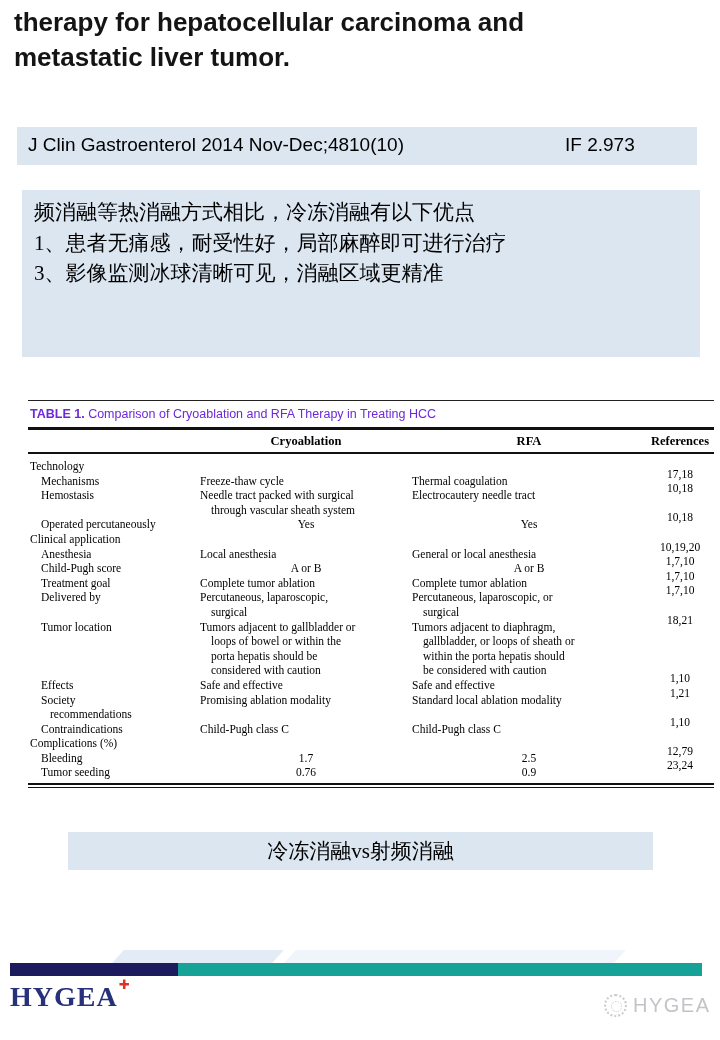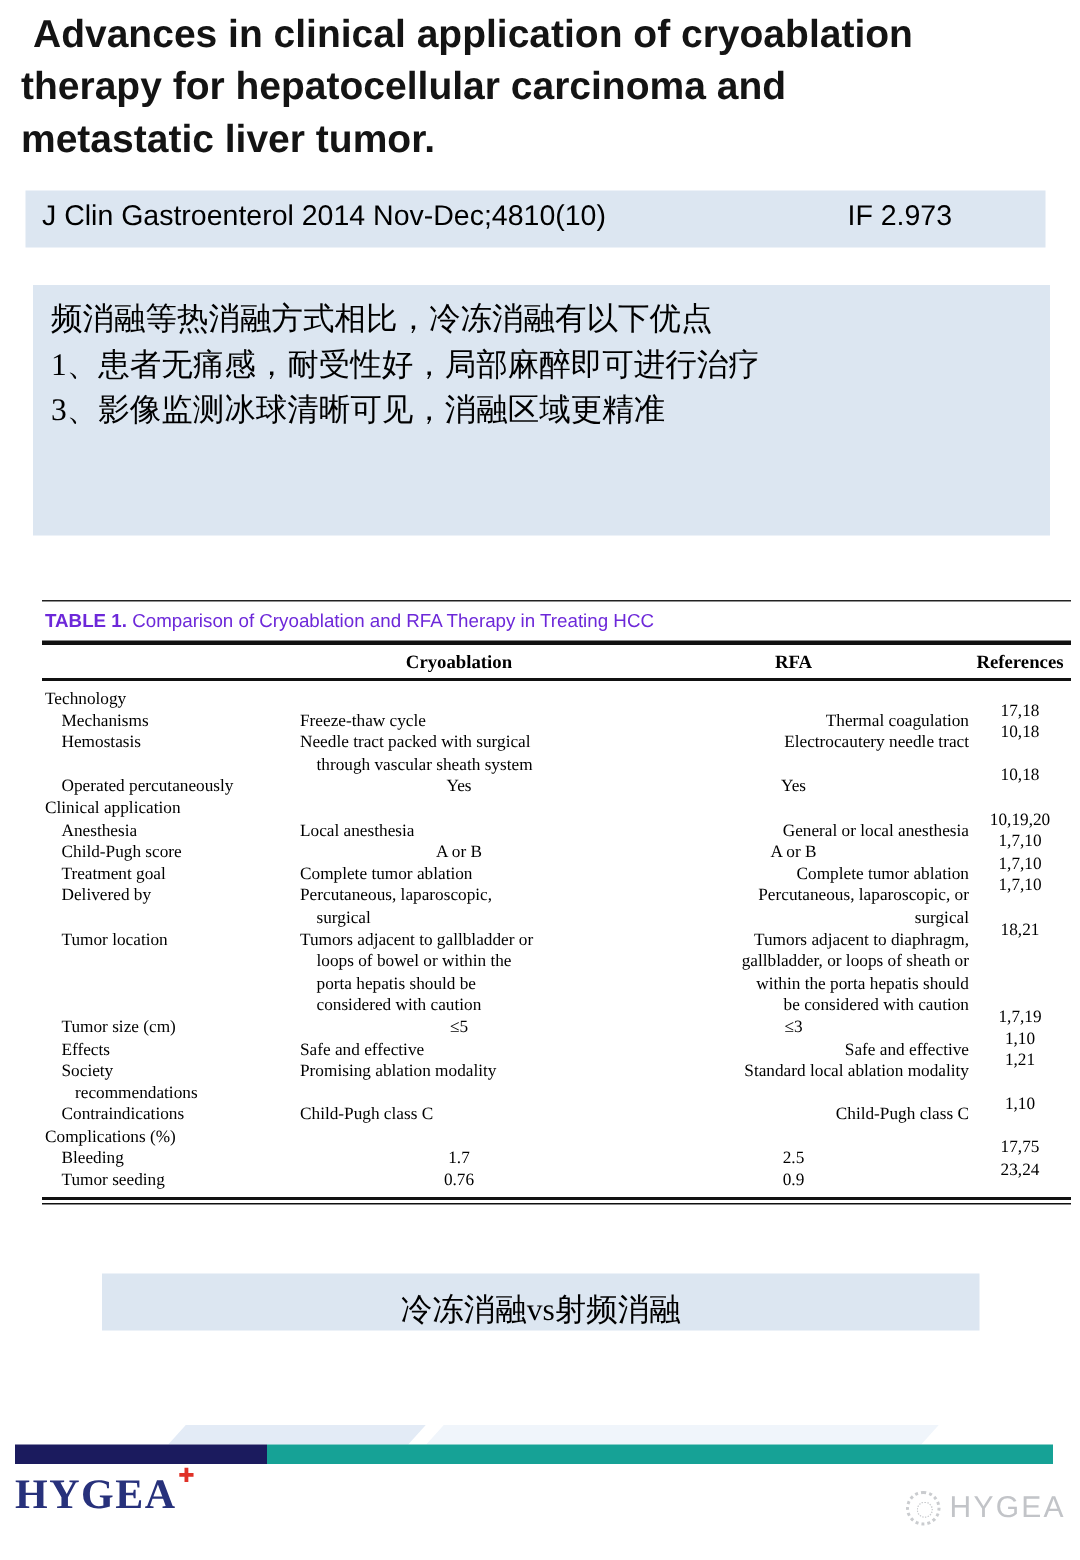--- a/index.html
+++ b/index.html
@@ -37,31 +37,31 @@
              font-family:"Liberation Serif","DejaVu Serif",serif;table-layout:fixed;}
   .tbl thead th{font-weight:700;font-size:12.5px;padding:4px 0 3px;
                 border-bottom:2px solid #111;text-align:center;}
   .tbl thead th.c-label{text-align:left;}
   .tbl tbody td{vertical-align:top;font-size:11.5px;line-height:14.6px;padding:0;}
   .tbl tbody tr:first-child td{padding-top:5px;}
   .c-label.group{padding-left:2px;}
   .c-label.sub{padding-left:13px;}
   .c-label .cont{padding-left:9px;}
   .c-cryo{padding-left:5px;padding-right:10px;}
-  .c-rfa{padding-left:8px;padding-right:12px;text-align:right;}
+  .c-rfa{padding-left:8px;padding-right:12px;}
   .c-cryo .cont,.c-rfa .cont{padding-left:11px;}
   td.ctr{text-align:center;padding-left:0;padding-right:0;}
   .c-refs{text-align:center;}
   .c-refs .refs-val{position:relative;top:-7px;display:inline-block;}
   .rule-bottom{margin-top:3px;border-top:2.5px solid #111;height:2px;
                border-bottom:1px solid #111;}
 
   
-  .caption{position:absolute;left:68px;top:849px;width:585px;height:38px;
-           background:var(--highlight_box,#dce6f1);display:flex;align-items:flex-end;
+  .caption{position:absolute;left:68px;top:832px;width:585px;height:38px;
+           background:var(--highlight_box,#dce6f1);display:flex;align-items:center;
            justify-content:center;font-family:"Liberation Serif","DejaVu Serif",serif;
            font-size:21px;}
 
   
   .deco1{position:absolute;left:118px;top:950px;width:160px;height:13px;
          background:#e3ebf6;transform:skewX(-42deg);}
   .deco2{position:absolute;left:290px;top:950px;width:330px;height:13px;
          background:#f0f5fb;transform:skewX(-42deg);}
   .bar-navy{position:absolute;left:10px;top:963px;width:168px;height:13px;
             background:var(--bar_navy,#1b1b5e);}
@@ -80,21 +80,20 @@
   .wm-icon:after{content:"";position:absolute;left:5px;top:5px;width:9px;height:9px;
                  border:1.5px dotted #cacccf;border-radius:50%;}
   .wm-text{font-size:20px;letter-spacing:1.5px;color:var(--watermark_gray,#c2c4c8);}
 </style>
 </head>
 <body>
 
 <div class="page">
 
   <div class="title" id="title">
-      <div class="first">Advances in clinical application of cryoablation</div>
       <div>therapy for hepatocellular carcinoma and</div>
       <div>metastatic liver tumor.</div>
     </div>
 
   <div class="citation">
     <span class="j">J Clin Gastroenterol 2014 Nov-Dec;4810(10)</span>
     <span class="if">IF 2.973</span>
   </div>
 
   <div class="summary" id="summary-lines">
@@ -242,32 +241,20 @@
             <td class="c-rfa">
               <div>Tumors adjacent to diaphragm,</div>
               <div class="cont">gallbladder, or loops of sheath or</div>
               <div class="cont">within the porta hepatis should</div>
               <div class="cont">be considered with caution</div>
             </td>
             <td class="c-refs"><span class="refs-val">18,21</span></td>
           </tr>
           <tr>
             <td class="c-label sub">
-              <div>Tumor size (cm)</div>
-            </td>
-            <td class="c-cryo ctr">
-              <div>≤5</div>
-            </td>
-            <td class="c-rfa ctr">
-              <div>≤3</div>
-            </td>
-            <td class="c-refs"><span class="refs-val">1,7,19</span></td>
-          </tr>
-          <tr>
-            <td class="c-label sub">
               <div>Effects</div>
             </td>
             <td class="c-cryo">
               <div>Safe and effective</div>
             </td>
             <td class="c-rfa">
               <div>Safe and effective</div>
             </td>
             <td class="c-refs"><span class="refs-val">1,10</span></td>
           </tr>
@@ -307,21 +294,21 @@
           <tr>
             <td class="c-label sub">
               <div>Bleeding</div>
             </td>
             <td class="c-cryo ctr">
               <div>1.7</div>
             </td>
             <td class="c-rfa ctr">
               <div>2.5</div>
             </td>
-            <td class="c-refs"><span class="refs-val">17,75</span></td>
+            <td class="c-refs"><span class="refs-val">12,79</span></td>
           </tr>
           <tr>
             <td class="c-label sub">
               <div>Tumor seeding</div>
             </td>
             <td class="c-cryo ctr">
               <div>0.76</div>
             </td>
             <td class="c-rfa ctr">
               <div>0.9</div>

